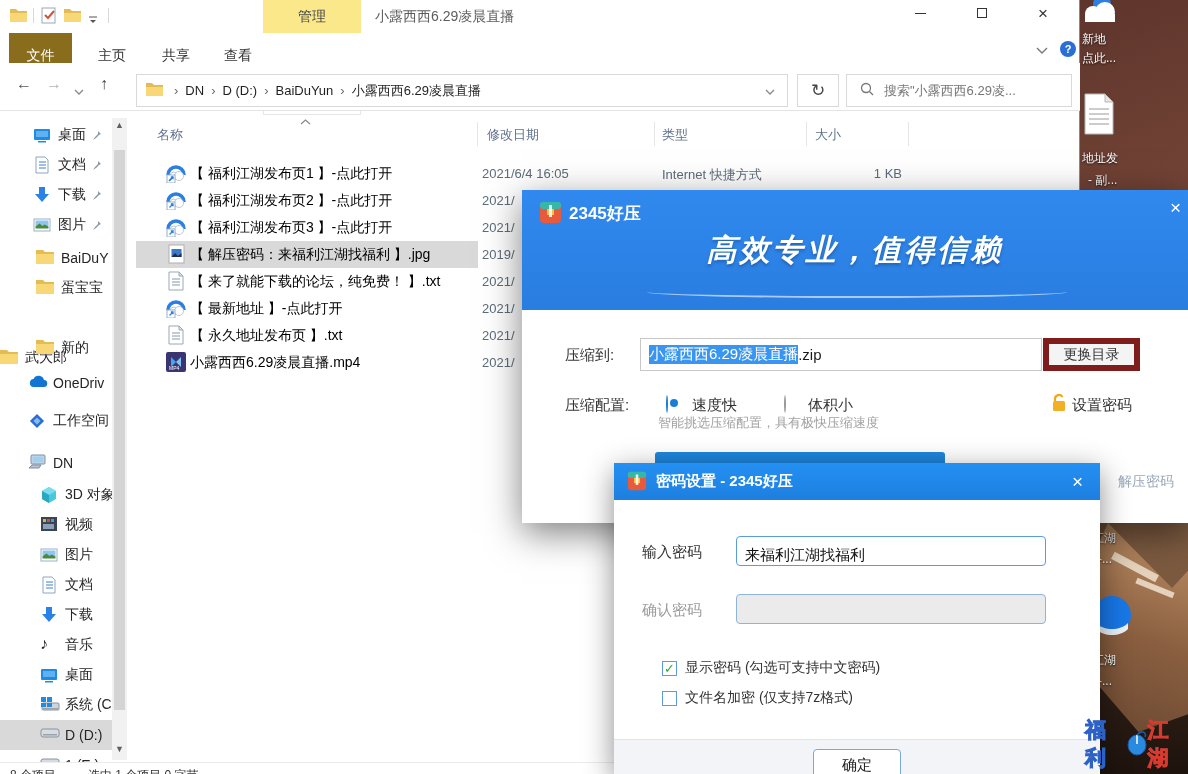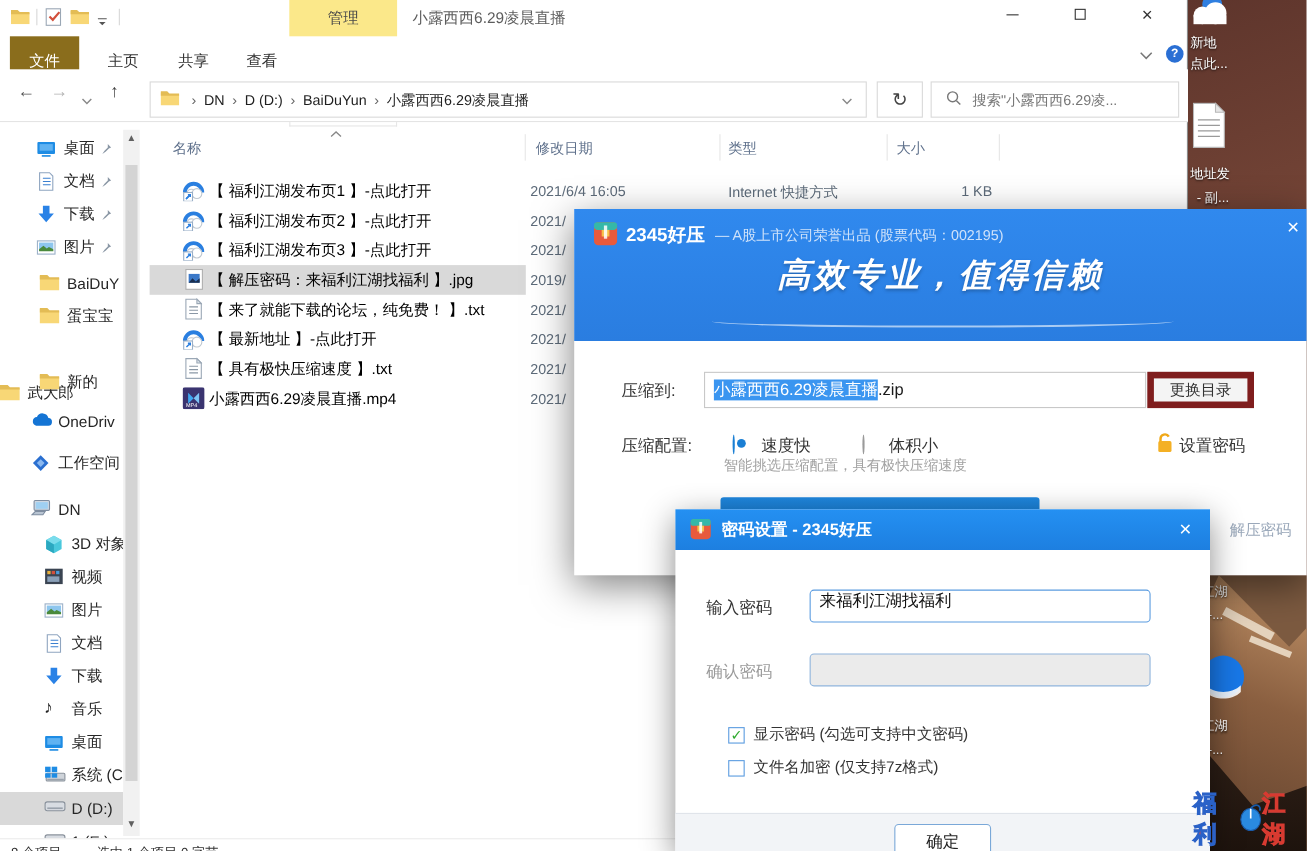--- a/index.html
+++ b/index.html
@@ -95,21 +95,21 @@
   #hz-classic { left:596px; top:283px; font-size:14px; color:#9aa8ba; white-space:nowrap; }
   .dlg-x { color:#fff; font-size:19px; line-height:1; }
 
   
   #pwd { left:614px; top:463px; width:486px; height:311px; background:#fff; box-shadow:0 8px 28px rgba(0,0,0,.45); }
   #pwd-header { left:0; top:0; width:486px; height:37px; background:linear-gradient(180deg,#2490f2,#1d7fe0); }
   #pwd-title { color:#fff; font-size:15px; font-weight:bold; }
   .pw-label { font-size:15px; color:#333; }
   .pw-label.dis { color:#9b9b9b; }
   .pw-input { left:122px; width:310px; height:30px; border:1px solid #5b9ce0; border-radius:4px; background:#fff;
-    display:flex; align-items:flex-start; padding-left:8px; font-size:15px; color:#111; }
+    display:flex; align-items:flex-end; padding-left:8px; font-size:15px; color:#111; }
   .pw-input.dis { background:#ebebeb; border-color:#8fb4dc; }
   .cbx { width:15px; height:15px; border:1px solid #5b9ce0; background:#fff; display:flex; align-items:center; justify-content:center; }
   .cbx .mark { color:#2faa2f; font-size:13px; font-weight:bold; line-height:1; }
   .cb-label { font-size:14px; color:#333; margin-left:8px; white-space:nowrap; }
   #pwd-footer { left:0; top:276px; width:486px; height:35px; background:#f2f4f7; border-top:1px solid #e0e4ea; }
   #pwd-ok { left:199px; top:286px; width:88px; height:32px; background:#fff; border:1px solid #7aa8d8; border-radius:4px;
     display:flex; align-items:center; justify-content:center; font-size:15px; color:#222; }
 
   
   #watermark { left:1085px; top:716px; width:103px; }
@@ -350,21 +350,21 @@
     <div class="abs frow" style="top:322px;">
       <span class="ficon" style="left:32px;"><svg width="16" height="20" viewBox="0 0 16 20">
             <path d="M1 1h10l4 4v14H1z" fill="#fff" stroke="#9aa7b5"></path>
             <path d="M11 1l4 4h-4z" fill="#dfe6ec" stroke="#9aa7b5"></path>
             <g stroke="#8a97a5">
               <line x1="4" y1="8" x2="12" y2="8"></line>
               <line x1="4" y1="11" x2="12" y2="11"></line>
               <line x1="4" y1="14" x2="12" y2="14"></line>
             </g>
           </svg></span>
-      <span class="fname">【 具有极快压缩速度 】.txt</span>
+      <span class="fname">【 永久地址发布页 】.txt</span>
       <span class="fdate">2021/</span>
     </div>
     <div class="abs frow" style="top:349px;">
       <span class="ficon" style="left:30px;"><svg width="20" height="20" viewBox="0 0 20 20">
             <rect x="0" y="0" width="20" height="20" rx="2" fill="#3a3470"></rect>
             <path d="M5 5l5 5-5 5z" fill="#3fa8f0"></path>
             <path d="M15 5l-5 5 5 5z" fill="#7cc4f6"></path>
             <text x="3" y="18" font-size="5" fill="#fff" font-family="sans-serif">MP4</text>
           </svg></span>
       <span class="fname">小露西西6.29凌晨直播.mp4</span>
@@ -564,21 +564,20 @@
     <div id="hz-header" class="abs">
       <span class="abs" style="left:17px;top:11px;">
         <svg width="23" height="23" viewBox="0 0 23 23">
             <rect x="1" y="1" width="21" height="21" rx="4" fill="#e85a3c"></rect>
             <rect x="1" y="1" width="21" height="7" rx="3" fill="#35b8a8"></rect>
             <rect x="8" y="8" width="7" height="6" fill="#f8c048"></rect>
             <rect x="10" y="4" width="3" height="12" fill="#fff" opacity=".85"></rect>
           </svg>
       </span>
       <span id="hz-title" class="abs" style="left:47px;top:12px;">2345好压</span>
-      <span id="hz-sub" class="abs" style="left:128px;top:15px;white-space:nowrap;">— A股上市公司荣誉出品 (股票代码：002195)</span>
       <span class="abs dlg-x" style="left:648px;top:8px;">×</span>
       <div id="hz-slogan" class="abs">高效专业，值得信赖</div>
       <div id="hz-swoosh" class="abs"></div>
     </div>
 
     <span class="abs hz-label" style="left:43px;top:156px;">压缩到:</span>
     <div id="hz-input" class="abs">
       <span class="selhl">小露西西6.29凌晨直播</span>
         <span>.zip</span>
     </div>

